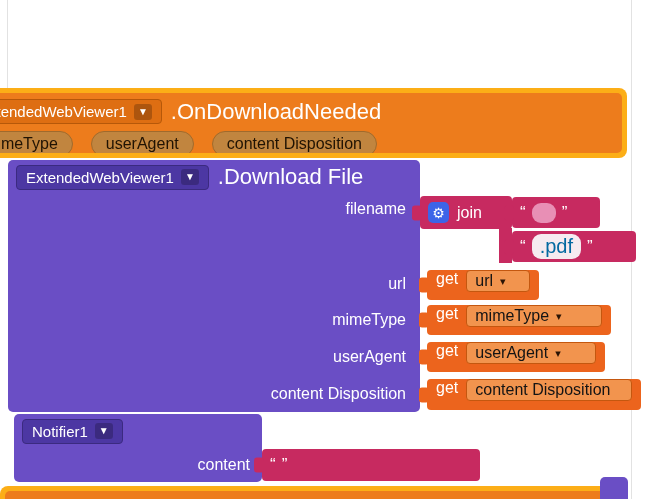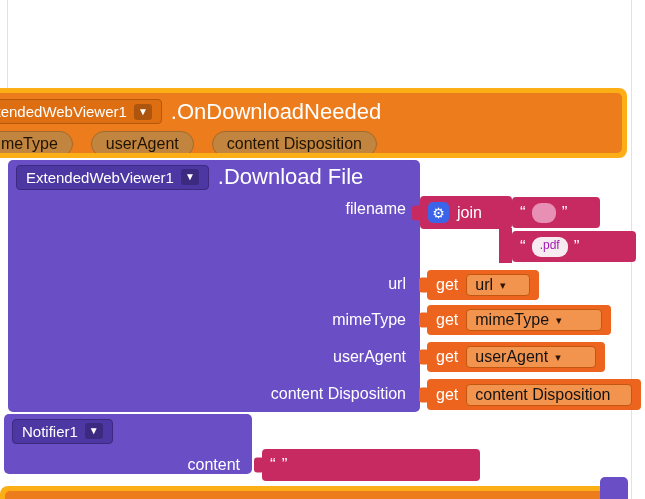--- a/index.html
+++ b/index.html
@@ -27,38 +27,38 @@
   
   .purple-block{background:var(--purple,#6A4EC5);border-radius:5px;color:#fff}
   .purple-block .hdr{padding:7px 8px 0 8px}
   .arg-label{position:absolute;font-size:16px;color:#fff;white-space:nowrap}
 
   
   .plug::before{content:"";position:absolute;left:-8px;top:50%;transform:translateY(-50%);
                 width:10px;height:15px;background:inherit;border-radius:3px}
 
   
-  .get-block{background:var(--orange-get,#EC641D);border-radius:4px;display:flex;align-items:center;
+  .get-block{background:var(--orange-get,#EC641D);border-radius:4px;display:flex;align-items:flex-start;
              gap:8px;padding:0 9px;color:#fff;font-size:16px}
   .get-field{background:var(--orange-get-field,#F2944E);border:1px solid var(--orange-get-field-border,#C4570F);
              border-radius:4px;padding:1px 8px;color:#141414;display:flex;align-items:center;gap:7px;
              white-space:nowrap;overflow:hidden;min-width:0;flex:1}
   .get-field .fa{font-size:11px;color:#2b1304}
 
   
   .join-block{background:var(--magenta,#C72A60);border-radius:4px;display:flex;align-items:center;
               gap:8px;padding:0 8px;color:#fff;font-size:16px}
   .gear{width:21px;height:21px;border-radius:5px;background:var(--gear-blue,#3C64E8);color:#fff;
         display:flex;align-items:center;justify-content:center;font-size:14px;cursor:pointer}
   .join-tab{background:var(--magenta,#C72A60)}
   .str-block{background:var(--magenta,#C72A60);border-radius:4px;display:flex;align-items:center;
              gap:6px;padding:0 8px;color:#fff}
   .q{font-size:17px;color:#fff}
-  .field{background:var(--text-field,#F6EBF0);color:#a21caf;border-radius:9px;padding:1px 8px;
-         font-size:12px;min-height:20px;white-space:nowrap}
+  .field{background:var(--text-field,#F6EBF0);color:#0369a1;border-radius:9px;padding:1px 8px;
+         font-size:20px;min-height:20px;white-space:nowrap}
   .field.empty{background:var(--empty-field,#E88FB5);min-width:24px}
 
   .purple-chip{background:var(--purple,#6A4EC5);border-radius:5px 5px 0 0}
 </style>
 </head>
 <body>
 
 <div id="workspace" style="position:absolute;inset:0">
 
   <div class="abs vline" style="left:7px;top:0;height:88px"></div>
@@ -138,21 +138,21 @@
     </span>
   </div>
 
   <div class="abs get-block plug" style="left:427px;top:379px;width:214px;height:31px">
     <span>get</span>
     <span class="get-field">
       <span>content Disposition</span>
     </span>
   </div>
 
-  <div class="abs purple-block" style="left:4px;top:414px;width:248px;height:60px">
+  <div class="abs purple-block" style="left:14px;top:414px;width:248px;height:68px">
     <div class="hdr">
       <span class="dd dd-purple">
         <span>Notifier1</span>
         <span class="arr">▼</span>
       </span>
     </div>
     <span class="arg-label" style="right:12px;top:42px">content</span>
   </div>
 
   <div class="abs str-block plug" style="left:262px;top:449px;width:218px;height:32px">

